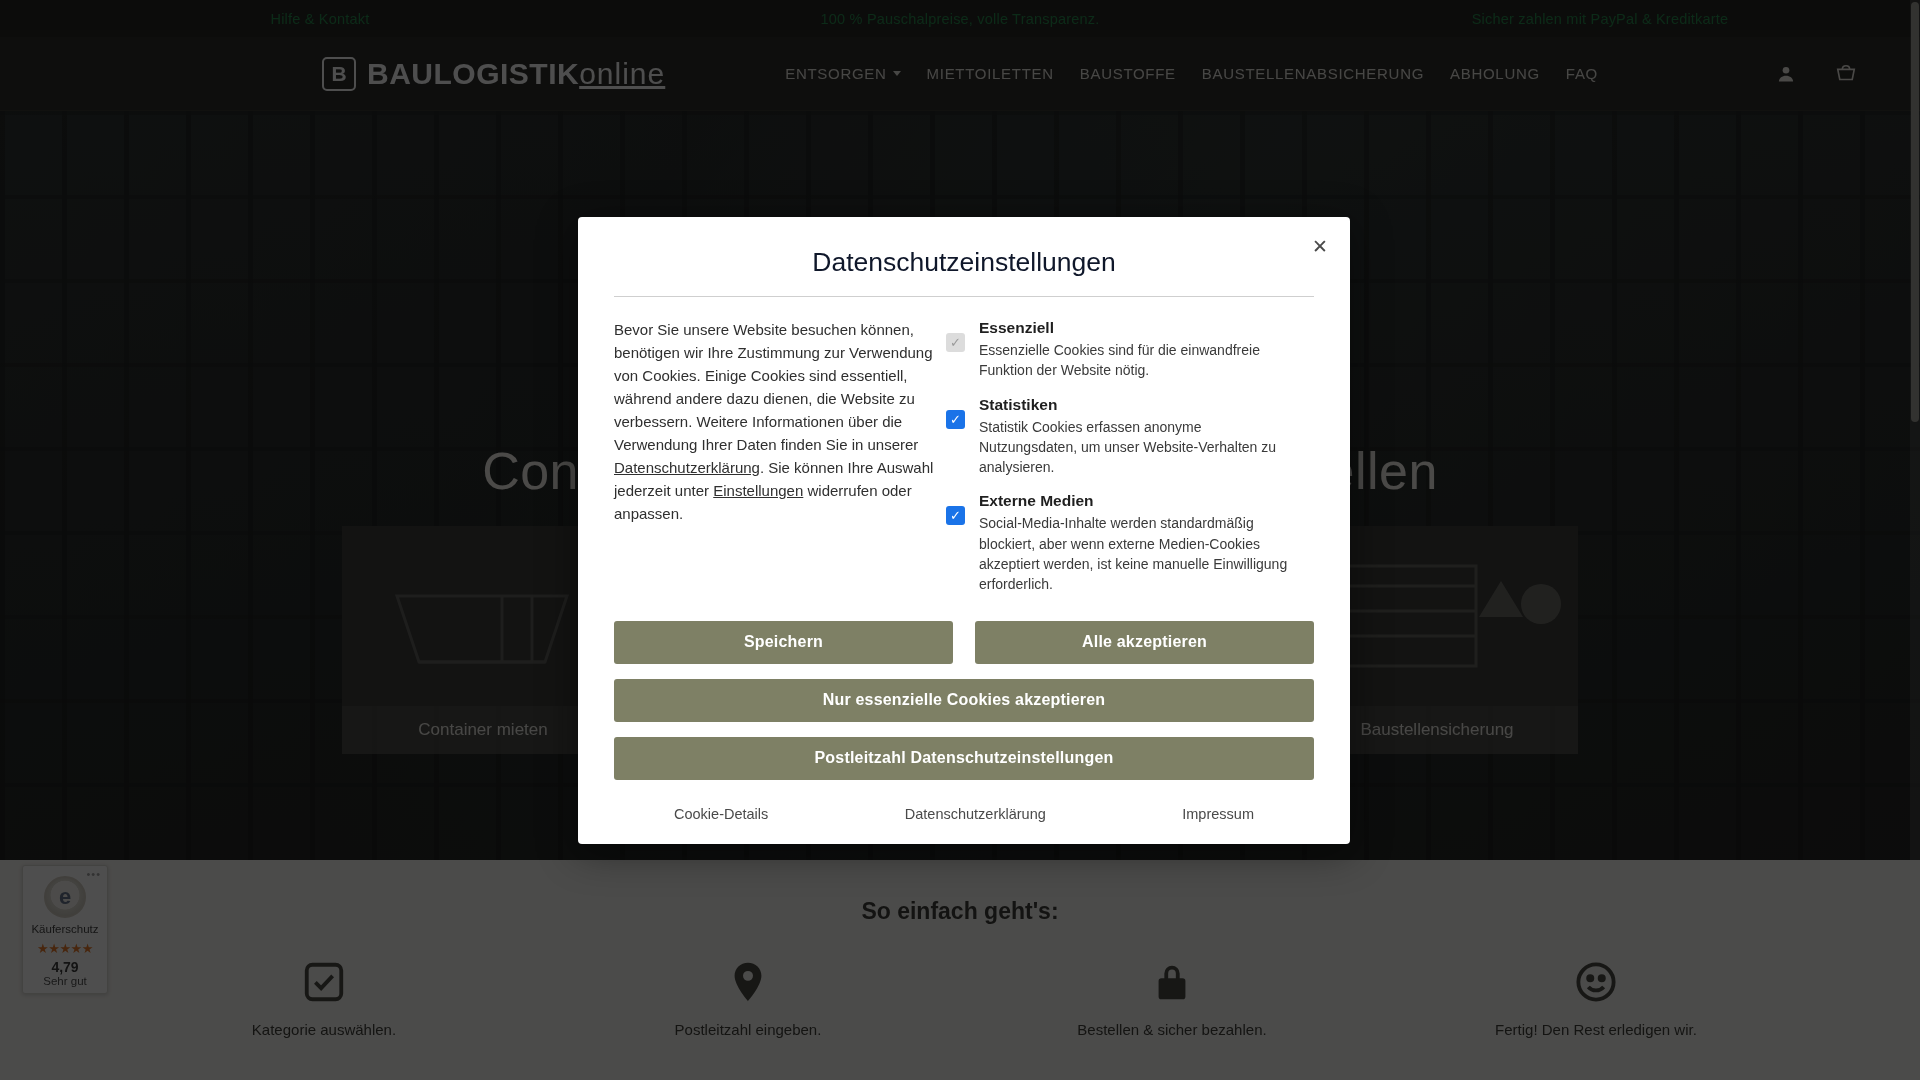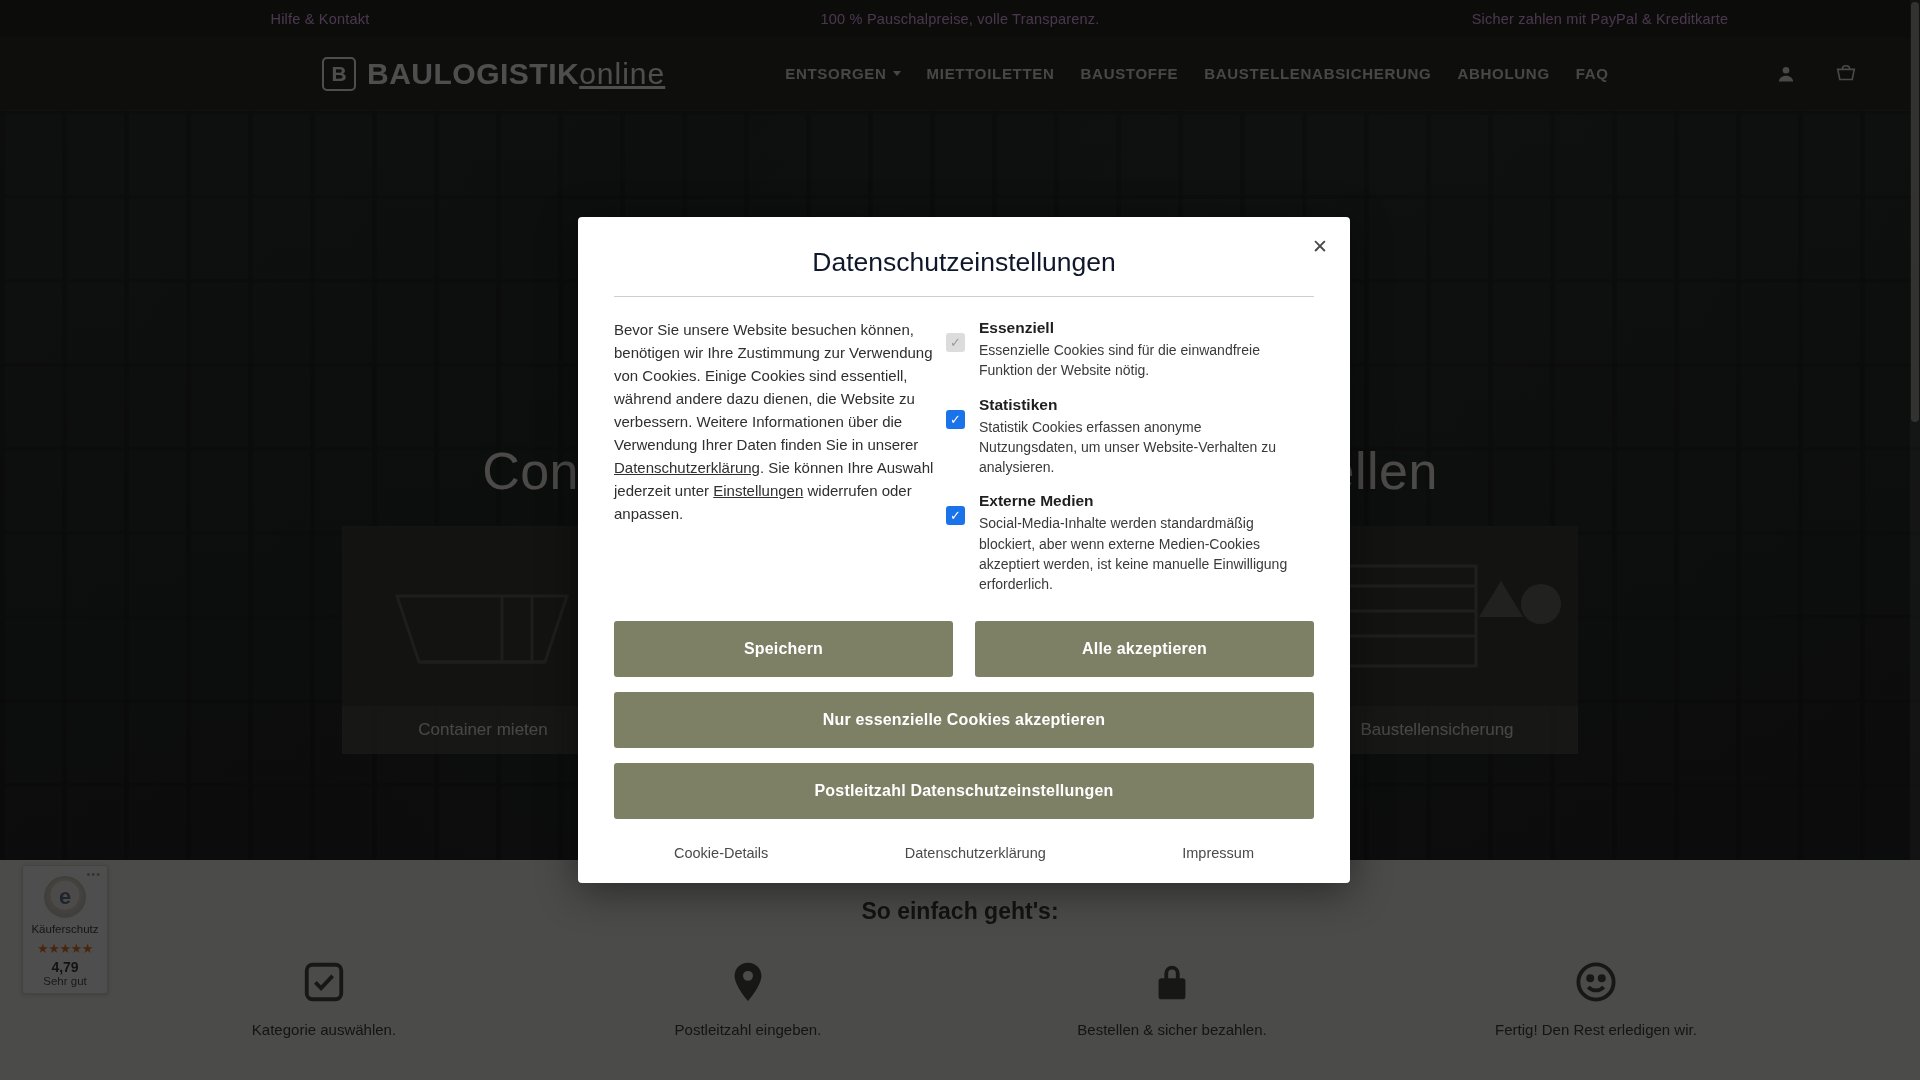--- a/index.html
+++ b/index.html
@@ -15,21 +15,21 @@
   #page {
     position: absolute; inset: 0;
     width: 1920px; height: 1080px;
     background: #141311;
   }
 
   
   .topbar {
     height: 37px;
     background: #141311;
-    color: #f0abfc;
+    color: #15803d;
     display: flex;
     align-items: center;
     font-size: 14.5px;
     position: relative;
     z-index: 3;
   }
   .topbar .cell {
     flex: 1;
     text-align: center;
     letter-spacing: .2px;
@@ -73,21 +73,21 @@
 
   .nav {
     display: flex;
     align-items: center;
     gap: 26px;
     margin-left: 120px;
     color: #e6e4dd;
     font-size: 15px;
     letter-spacing: .7px;
   }
-  .nav .item { display: flex; align-items: center; gap: 6px; cursor: pointer; font-weight: bold; }
+  .nav .item { display: flex; align-items: center; gap: 6px; cursor: pointer; }
   .caret {
     width: 0; height: 0;
     border-left: 4.5px solid transparent;
     border-right: 4.5px solid transparent;
     border-top: 5px solid #e6e4dd;
     display: inline-block;
   }
 
   .header-icons {
     margin-left: auto;
@@ -312,21 +312,21 @@
     color: #3a3a3a;
     max-width: 312px;
   }
   .btn {
     border: 0;
     background: #7e8065;
     color: #ffffff;
     font-size: 16px;
     font-weight: 700;
     font-family: "Liberation Sans", sans-serif;
-    height: 56px;
+    height: 43px;
     border-radius: 3px;
     cursor: pointer;
     width: 100%;
     letter-spacing: .2px;
   }
   .btn-row {
     display: flex;
     gap: 22px;
     margin-top: 26px;
   }

